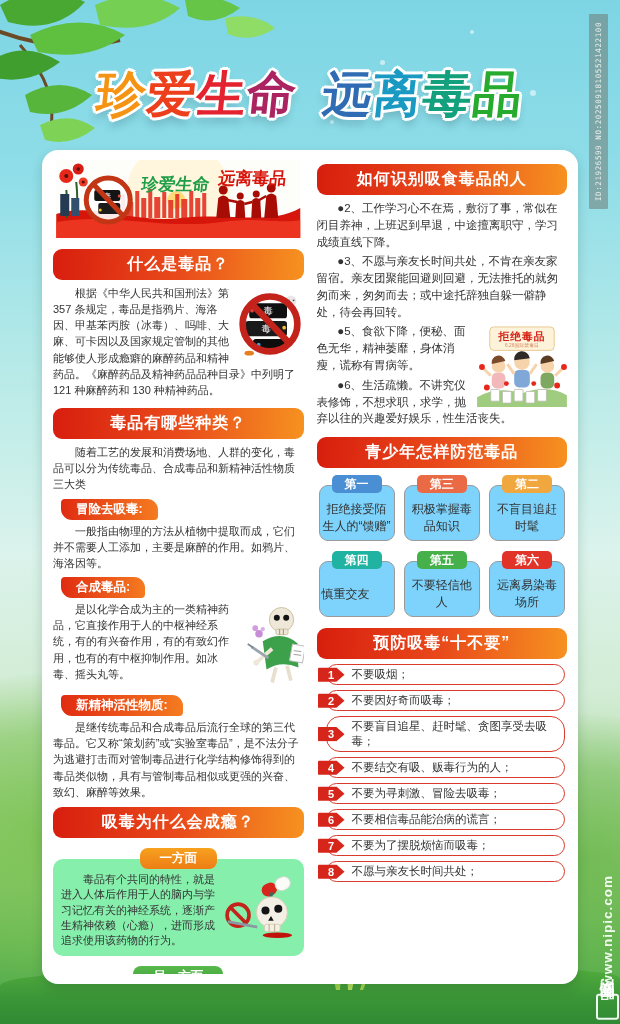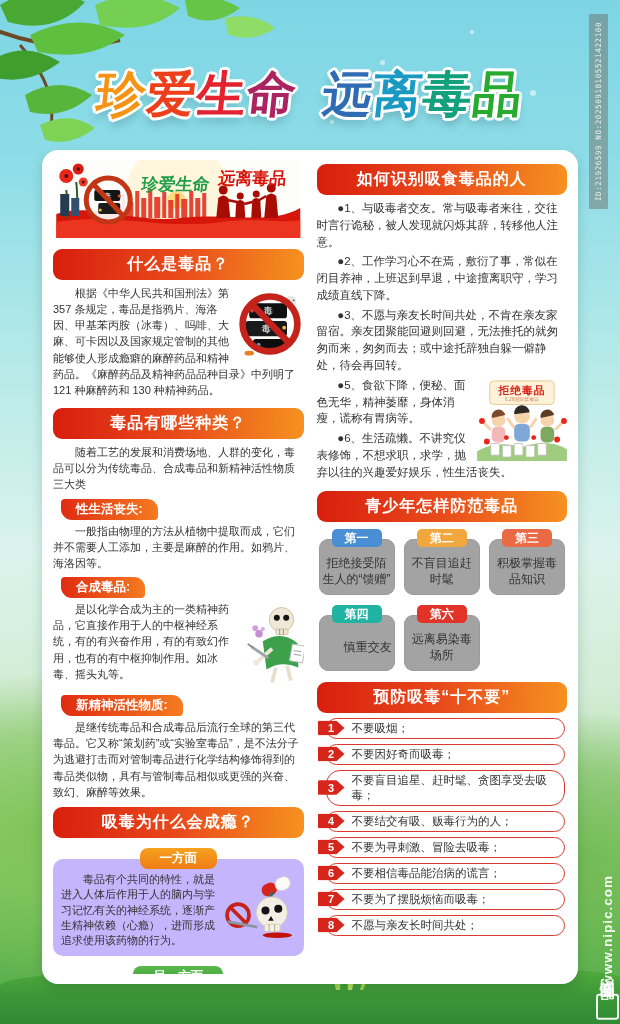--- a/index.html
+++ b/index.html
@@ -48,29 +48,29 @@
 
   .badge{display:table;background:linear-gradient(90deg,#e02c12,#f57b20);color:#fff;
     font-weight:bold;font-size:12.5px;padding:2px 15px;border-radius:4px 11px 4px 11px;margin:6px 0 2px 8px;}
 
   .aspect{margin-top:10px;}
   .pill{position:relative;z-index:2;display:table;margin:0 auto -10px;color:#fff;
     font-weight:bold;font-size:12.5px;padding:2px 20px;border-radius:8px;}
   .pill-orange{background:linear-gradient(180deg,#f6a21f,#ee7d15);}
   .pill-green{background:linear-gradient(180deg,#58b84a,#3d9e3f);}
   .aspect-card{border-radius:10px;padding:13px 8px 7px;font-size:11px;line-height:1.4;color:#333;}
-  .card-peach{background:#c4b5fd;}
+  .card-peach{background:#86efac;}
   .aspect-card p{margin:0;text-indent:2em;}
 
   p.bullet{font-size:11.5px;line-height:1.46;color:#333;text-indent:1.8em;margin:3px 0;}
 
   .prev-grid{display:flex;flex-wrap:wrap;gap:20px 9px;margin-top:17px;padding:0 2px 4px;}
-  .prev-card{width:calc(33.33% - 6px);border:1px solid #9a9a9a;border-radius:9px;background:#a3a3a3;
+  .prev-card{width:calc(33.33% - 6px);border:1px solid #9a9a9a;border-radius:9px;background:#7dd3fc;
     min-height:56px;position:relative;padding:15px 2px 6px;box-sizing:border-box;text-align:center;
-    font-size:12px;color:#333;line-height:1.35;display:flex;align-items:center;justify-content:flex-end;}
+    font-size:12px;color:#333;line-height:1.35;display:flex;align-items:center;justify-content:flex-start;}
   .prev-tab{position:absolute;top:-11px;left:50%;transform:translateX(-50%);color:#fff;font-weight:bold;
     font-size:12px;padding:1px 13px;border-radius:5px;white-space:nowrap;}
   .t1{background:#4a8fd3}.t2{background:#f0a73e}.t3{background:#ea6a45}
   .t4{background:#21b3a2}.t5{background:#46b14b}.t6{background:#e23328}
 
   .dont{position:relative;border:1.5px solid #d93a2c;border-radius:14px;margin:0 2px 5px 9px;
     padding:2px 5px 2px 25px;font-size:11.5px;color:#333;min-height:15px;display:flex;align-items:center;}
   .dont-badge{position:absolute;left:-9px;top:50%;transform:translateY(-50%);background:#d6251a;color:#fff;
     font-weight:bold;font-size:11px;width:27px;height:17px;line-height:17px;text-align:center;
     clip-path:polygon(0 8%,70% 8%,100% 50%,70% 92%,0 92%);border-radius:3px;}
@@ -201,21 +201,21 @@
           <circle cx="36" cy="38" r="29" fill="none" stroke="#c3231a" stroke-width="7"></circle>
           <line x1="16" y1="16" x2="57" y2="59" stroke="#c3231a" stroke-width="7"></line>
         </svg>
         <p class="body">根据《中华人民共和国刑法》第 357 条规定，毒品是指鸦片、海洛因、甲基苯丙胺（冰毒）、吗啡、大麻、可卡因以及国家规定管制的其他能够使人形成瘾癖的麻醉药品和精神药品。《麻醉药品及精神药品品种目录》中列明了 121 种麻醉药和 130 种精神药品。</p>
         <div class="clear"></div>
       </div>
 
       <div class="sec-h">毒品有哪些种类？</div>
       <p class="body">随着工艺的发展和消费场地、人群的变化，毒品可以分为传统毒品、合成毒品和新精神活性物质三大类</p>
 
-      <div class="badge">性生活丧失:</div>
+      <div class="badge">冒险去吸毒:</div>
       <p class="body">一般指由物理的方法从植物中提取而成，它们并不需要人工添加，主要是麻醉的作用。如鸦片、海洛因等。</p>
 
       <div class="badge">合成毒品:</div>
       <div>
         <svg class="fr" width="60" height="84" viewBox="0 0 64 88">
           <circle cx="16" cy="32" r="4" fill="#b05cc6" opacity="0.7"></circle>
             <circle cx="12" cy="26" r="3" fill="#b05cc6" opacity="0.6"></circle>
             <circle cx="20" cy="27" r="2.3" fill="#b05cc6" opacity="0.5"></circle>
           <circle cx="40" cy="17" r="13" fill="#efe8d8" stroke="#cbbf9e" stroke-width="1"></circle>
           <circle cx="35" cy="15" r="3.2" fill="#141414"></circle>
@@ -274,21 +274,20 @@
 
       </div>
 
       
       
     </div>
 
     <div class="col">
 
       <div class="sec-h" style="margin-top:4px;">如何识别吸食毒品的人</div>
-      <p class="bullet">●1、与吸毒者交友。常与吸毒者来往，交往时言行诡秘，被人发现就闪烁其辞，转移他人注意。</p>
       <p class="bullet">●2、工作学习心不在焉，敷衍了事，常似在闭目养神，上班迟到早退，中途擅离职守，学习成绩直线下降。</p>
       <p class="bullet">●3、不愿与亲友长时间共处，不肯在亲友家留宿。亲友团聚能回避则回避，无法推托的就匆匆而来，匆匆而去；或中途托辞独自躲一僻静处，待会再回转。</p>
       <div>
         <svg class="fr" width="90" height="82" viewBox="0 0 92 84">
           <rect x="13" y="2" width="66" height="24" rx="4" fill="#fdf3da" stroke="#e6c98f" stroke-width="1"></rect>
           <text x="46" y="15" font-size="11" font-weight="bold" fill="#d8251a" text-anchor="middle" letter-spacing="1">拒绝毒品</text>
           <text x="46" y="23" font-size="5" fill="#d8885f" text-anchor="middle">6.26国际禁毒日</text>
           <g>
             <circle cx="22" cy="42" r="7" fill="#f7d3ac"></circle>
               <path d="M15,40 a7,7 0 0 1 14,-3 Z" fill="#7a4a2a"></path>
@@ -324,30 +323,34 @@
         <div class="clear"></div>
       </div>
 
       <div class="sec-h">青少年怎样防范毒品</div>
       <div class="prev-grid">
         <div class="prev-card">
             <div class="prev-tab t1">第一</div>
             <span>拒绝接受陌生人的“馈赠”</span>
           </div>
         <div class="prev-card">
+            <div class="prev-tab t3">第三</div>
+            <span>积极掌握毒品知识</span>
+          </div>
+        <div class="prev-card">
             <div class="prev-tab t2">第二</div>
             <span>不盲目追赶时髦</span>
           </div>
         <div class="prev-card">
-            <div class="prev-tab t3">第三</div>
-            <span>积极掌握毒品知识</span>
-          </div>
-        <div class="prev-card">
             <div class="prev-tab t4">第四</div>
             <span>慎重交友</span>
+          </div>
+        <div class="prev-card">
+            <div class="prev-tab t5">第五</div>
+            <span>不要轻信他人</span>
           </div>
         <div class="prev-card">
             <div class="prev-tab t6">第六</div>
             <span>远离易染毒场所</span>
           </div>
       </div>
 
       <div class="sec-h">预防吸毒“十不要”</div>
       <div>
         <div class="dont">

